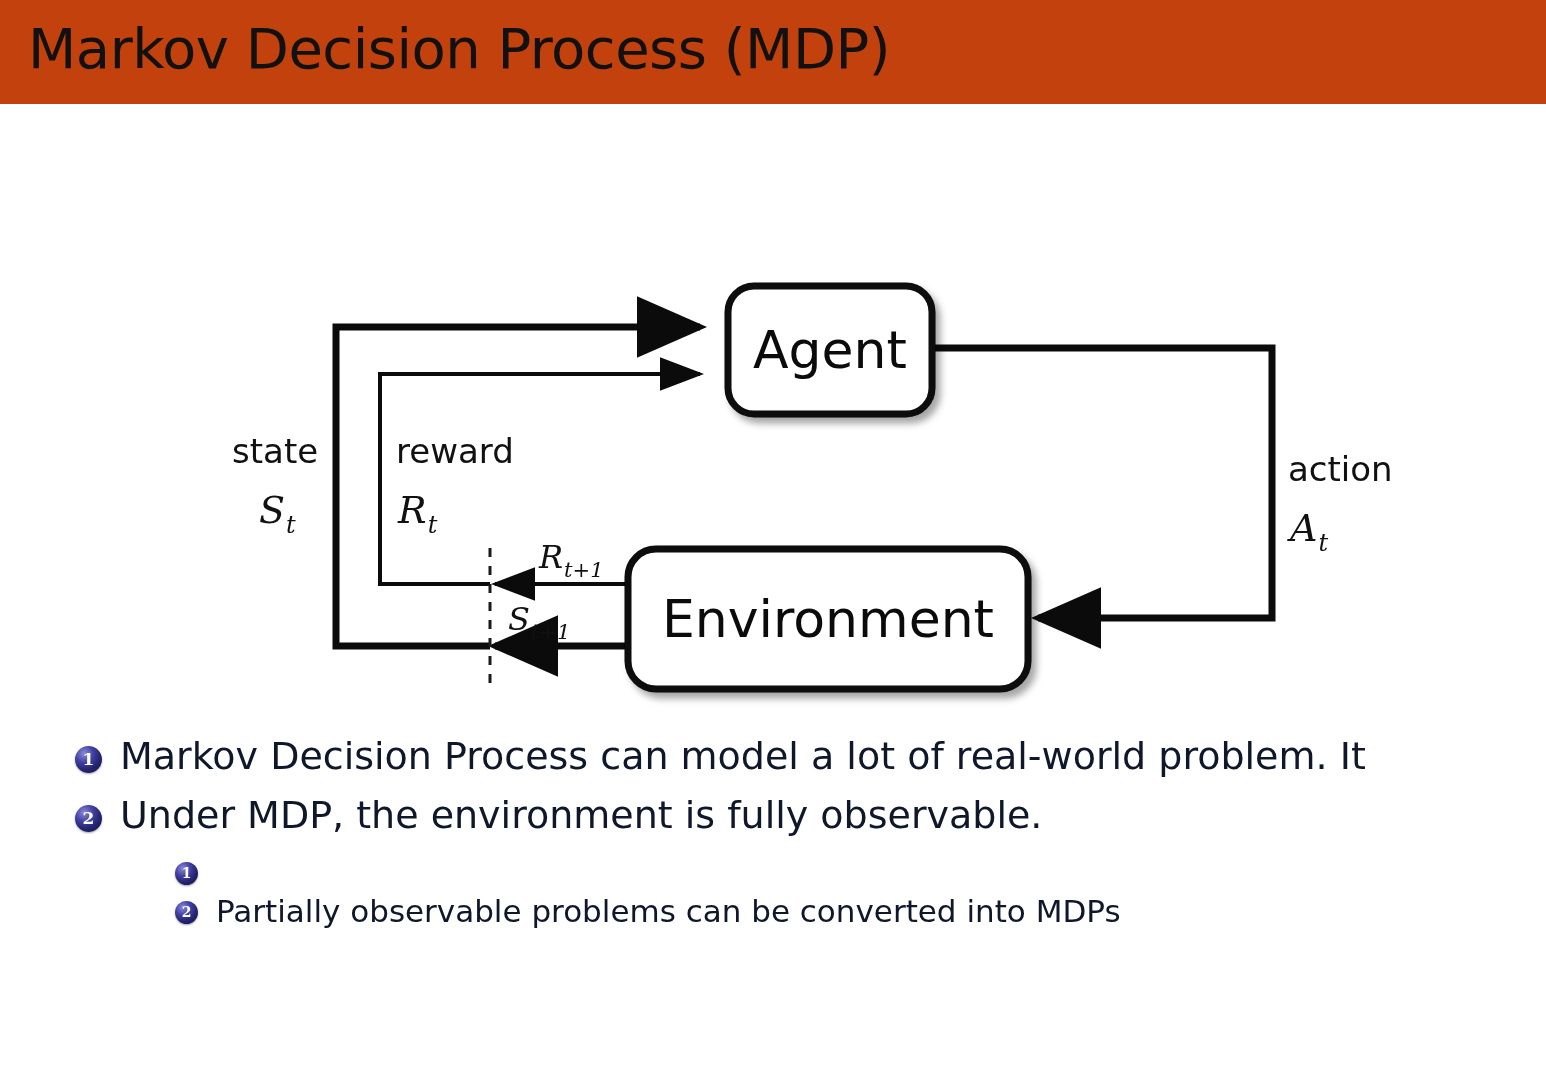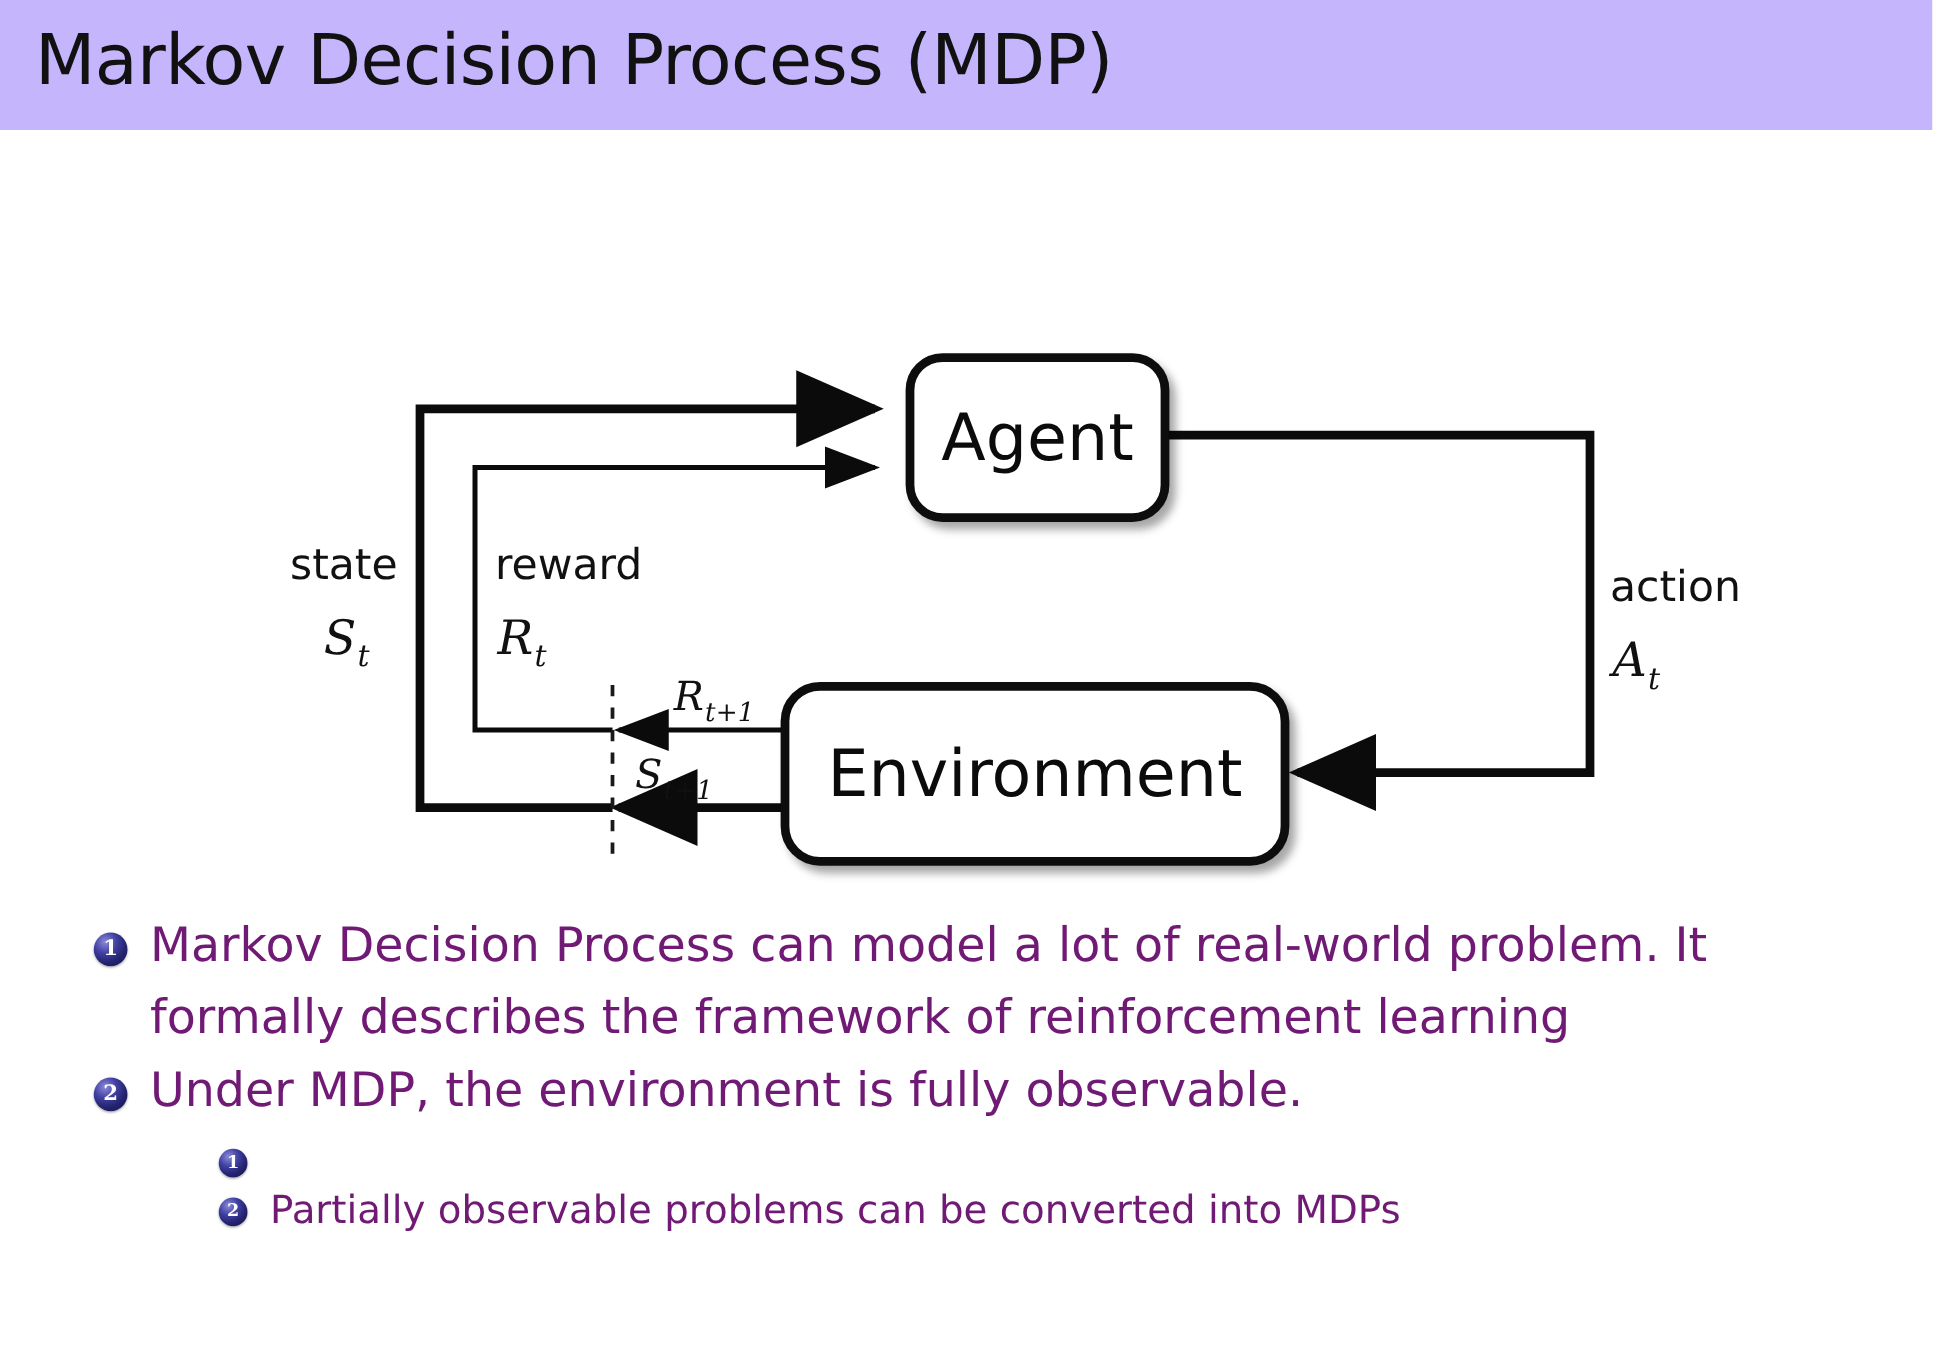--- a/index.html
+++ b/index.html
@@ -14,21 +14,21 @@
     overflow: hidden;
     position: relative;
   }
 
   
   #title-bar {
     position: absolute;
     left: 0; top: 0;
     width: 1546px;
     height: 104px;
-    background: #c4b5fd;
+    background: #c2410c;
     text-decoration: underline;
   }
   #slide-title {
     position: absolute;
     left: 28px;
     top: 16px;
     font-family: "DejaVu Sans", sans-serif;
     font-size: 56px;
     font-weight: 400;
     letter-spacing: -0.5px;
@@ -87,21 +87,21 @@
   .level2 .bullet-badge {
     width: 23px;
     height: 23px;
     line-height: 23px;
     font-size: 14px;
     margin-left: 175px;
     margin-top: 16px;
   }
   .bullet-text {
     font-family: "DejaVu Sans", sans-serif;
-    color: #701a75;
+    color: #0f172a;
   }
   .level1 .bullet-text {
     font-size: 38px;
     line-height: 57px;
     margin-left: 18px;
     width: 1400px;
     text-align: justify;
     text-justify: inter-word;
   }
   .level1 .bullet-text .lastline {
@@ -211,21 +211,20 @@
     </g>
   </svg>
 </div>
 
 <div id="bullets">
 
   <div class="bullet-row level1">
     <div class="bullet-badge">1</div>
     <div class="bullet-text">
       <div>Markov Decision Process can model a lot of real-world problem. It</div>
-      <div class="lastline">formally describes the framework of reinforcement learning</div>
     </div>
   </div>
 
   <div class="bullet-row level1">
     <div class="bullet-badge">2</div>
     <div class="bullet-text">
       <div class="lastline">Under MDP, the environment is fully observable.</div>
     </div>
   </div>
 

